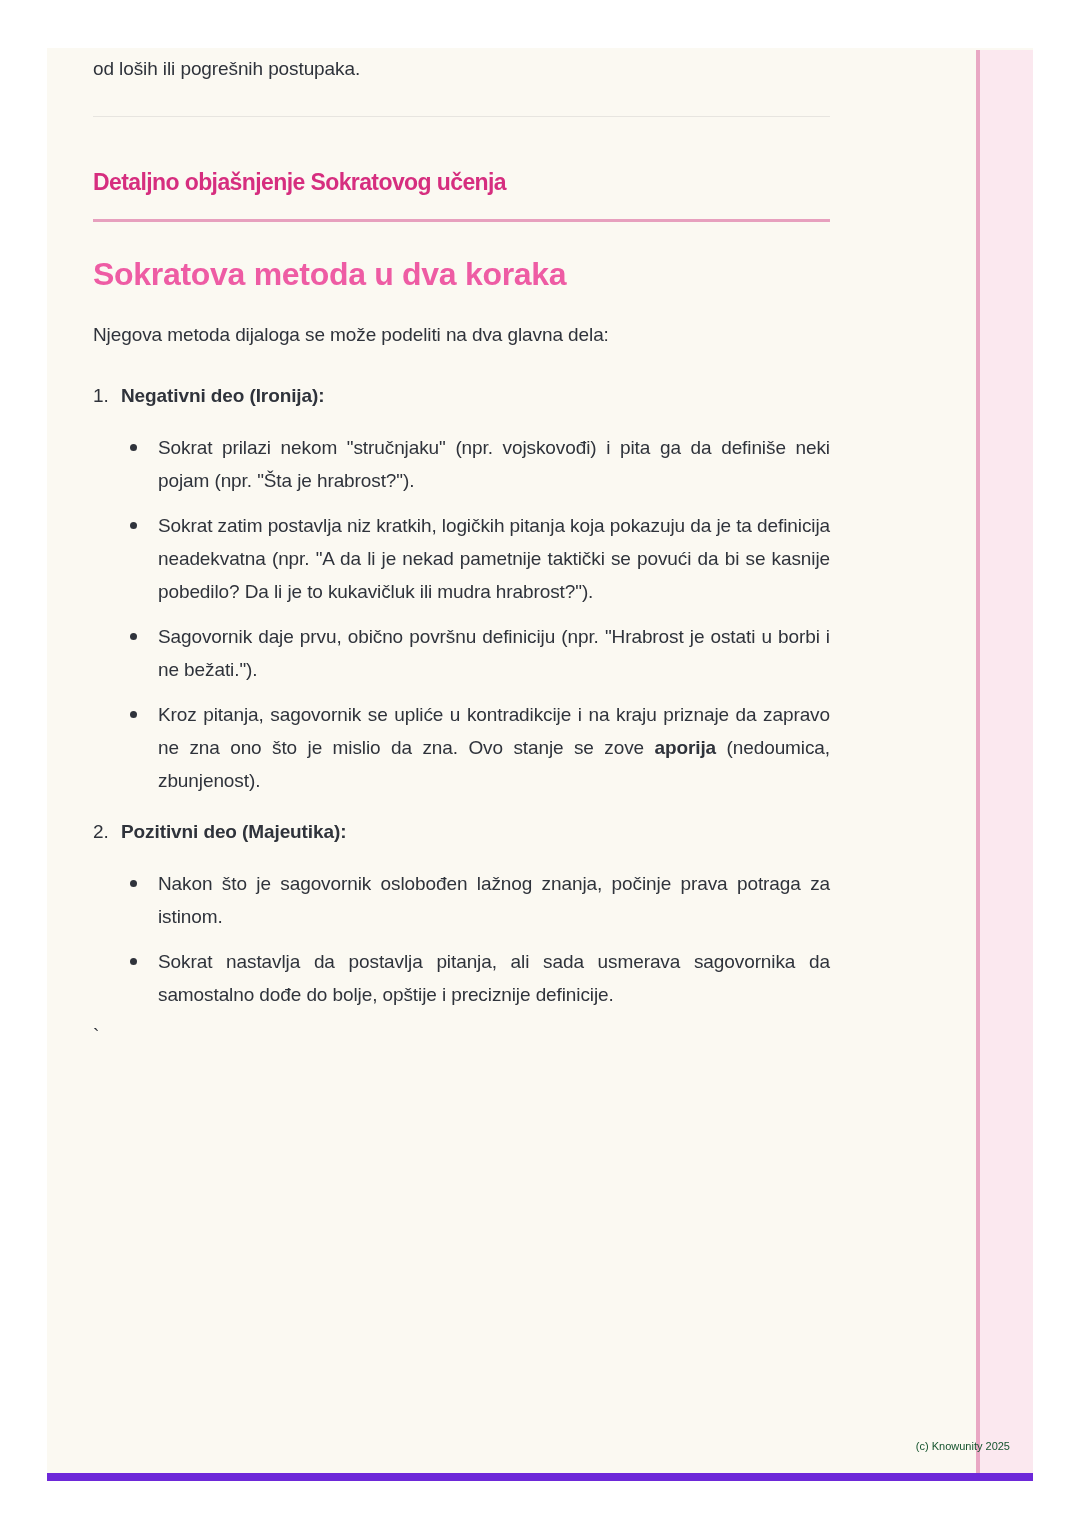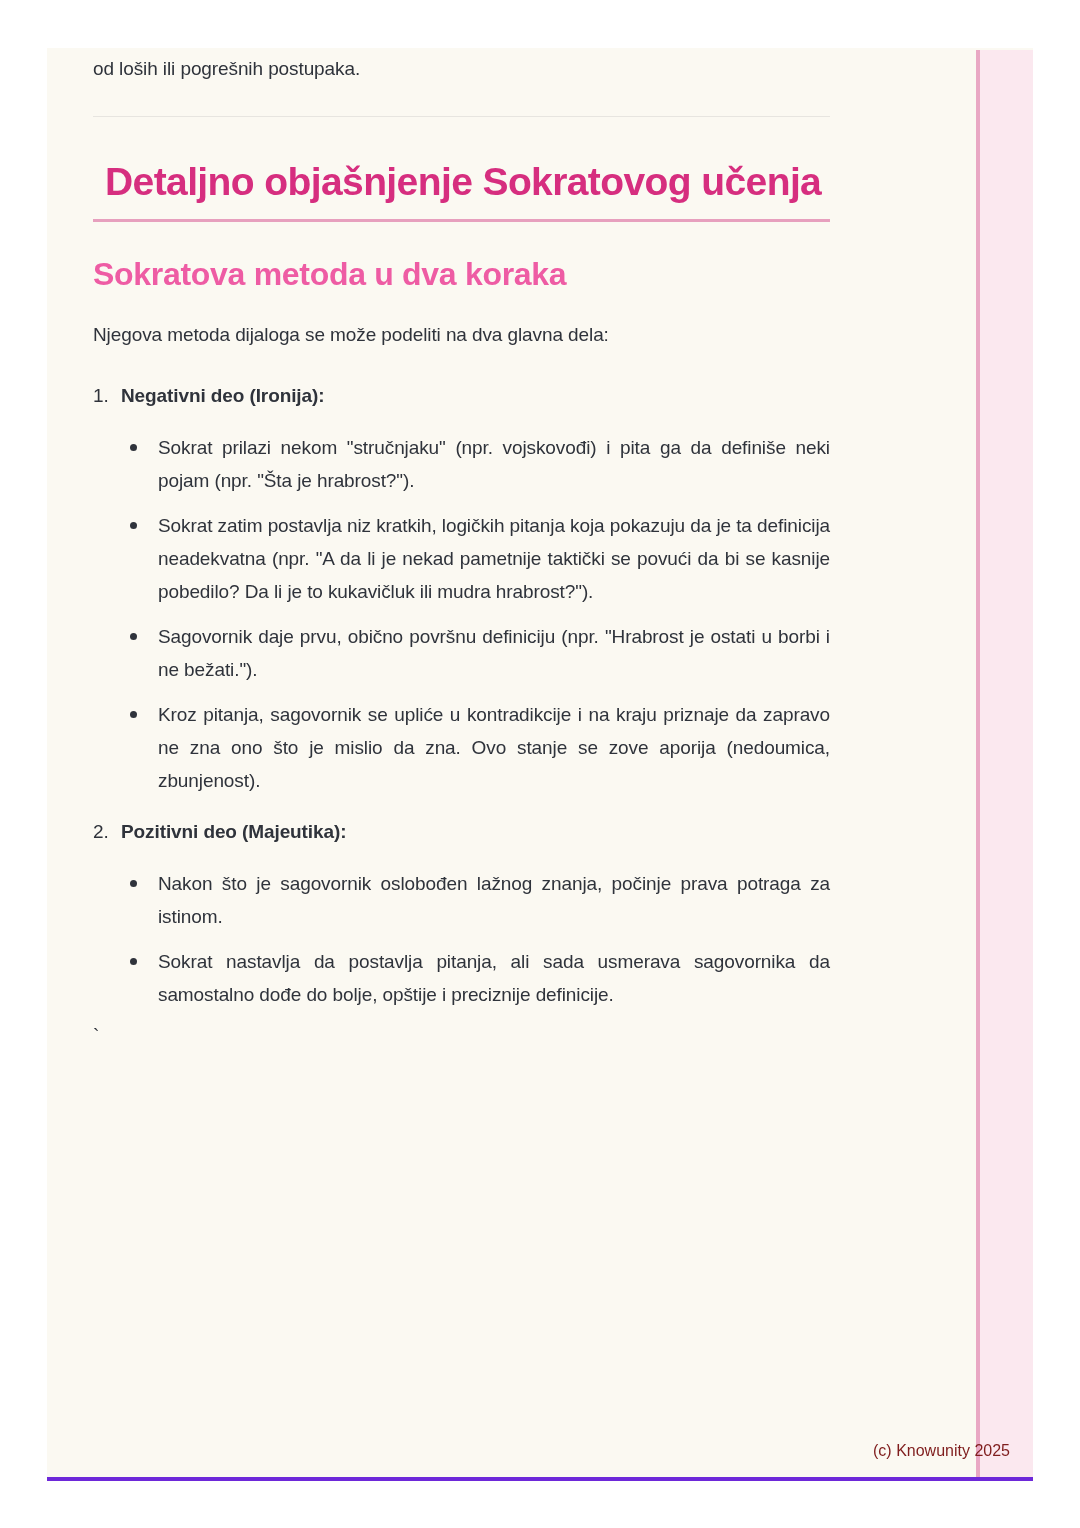--- a/index.html
+++ b/index.html
@@ -10,21 +10,21 @@
     background: #ffffff;
     font-family: "Liberation Sans", sans-serif;
     color: #2f333b;
   }
   .paper {
     position: relative;
     margin: 48px 47px 47px 47px;
     width: 986px;
     height: 1433px;
     background: #fbf9f2;
-    border-bottom: 4px solid #6d28d9;
+    border-bottom: 8px solid #6d28d9;
   }
   .stripe {
     position: absolute;
     top: 2px;
     right: 0;
     bottom: 0;
     width: 57px;
     background: #fbe8ef;
     border-left: 4px solid #e9a8c4;
     z-index: 1;
@@ -39,22 +39,22 @@
   }
   p { margin: 0; }
   .intro-line { margin-top: 0; }
   .divider {
     border: none;
     border-top: 1px solid #e7e5e0;
     margin: 31px 0 0 0;
     width: 737px;
   }
   h1 {
-    margin: 45px 0 0 12px;
-    font-size: 39px;
+    margin: 45px 0 0 0;
+    font-size: 23px;
     line-height: 40px;
     font-weight: bold;
     letter-spacing: -0.6px;
     color: #d62e7f;
   }
   .title-underline {
     margin-top: 17px;
     width: 737px;
     height: 3px;
     background: #e7a0be;
@@ -80,29 +80,29 @@
   .bmark { flex: none; width: 65px; padding-left: 37px; }
   .dot {
     display: block;
     width: 7px;
     height: 7px;
     margin-top: 13px;
     border-radius: 50%;
     background: #2f333b;
   }
   .btext { flex: 1; text-align: justify; }
-  .btext b { font-weight: normal; margin-top: 36px; }
+  .btext b { font-weight: bold; margin-top: 36px; }
   .stray { margin-top: 8px; }
   .watermark {
     position: absolute;
     right: 23px;
     bottom: 19px;
-    font-size: 16px;
+    font-size: 11px;
     line-height: 15px;
-    color: #7f1d1d;
+    color: #14532d;
     z-index: 2;
   }
 </style>
 </head>
 <body>
 
 <div class="paper">
   <div class="stripe"></div>
 
   <div class="content">

